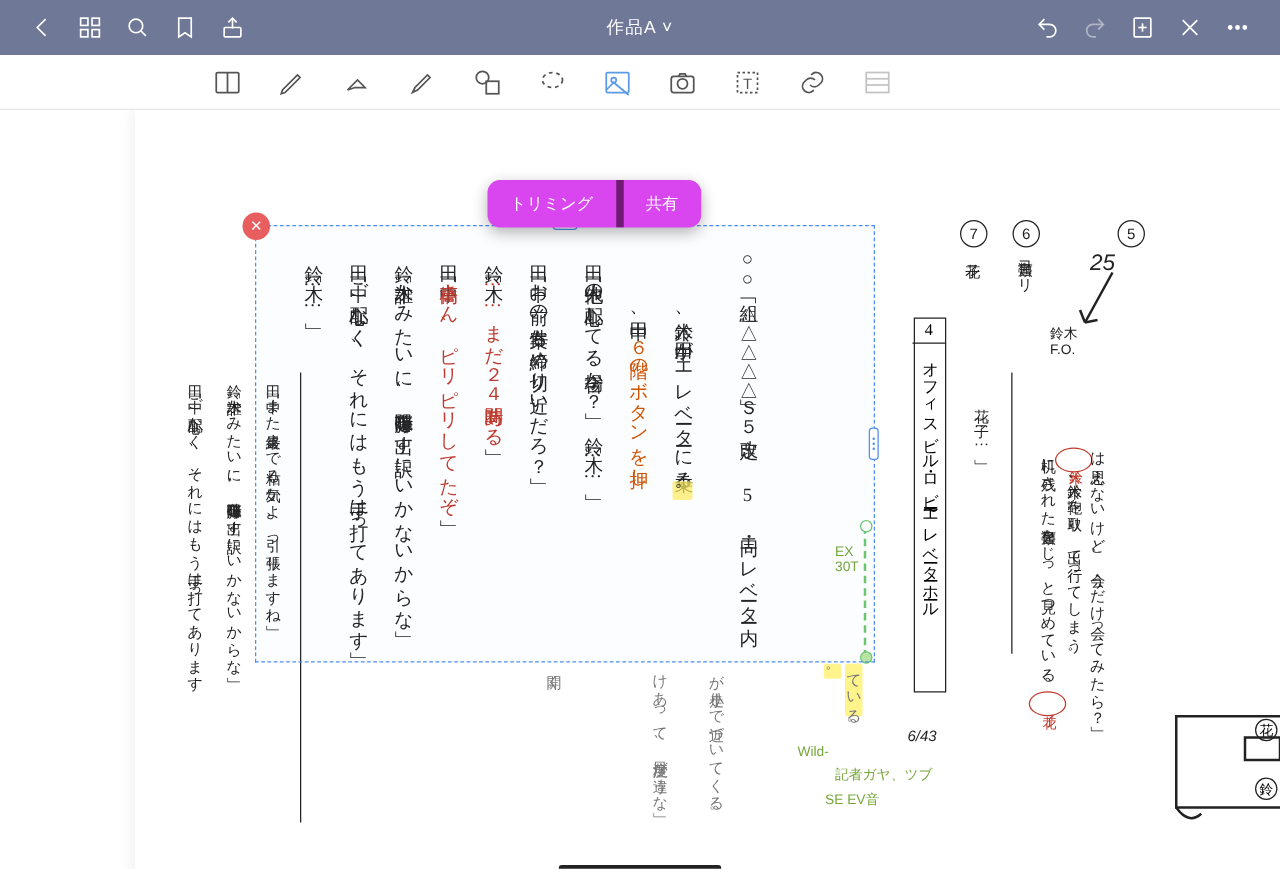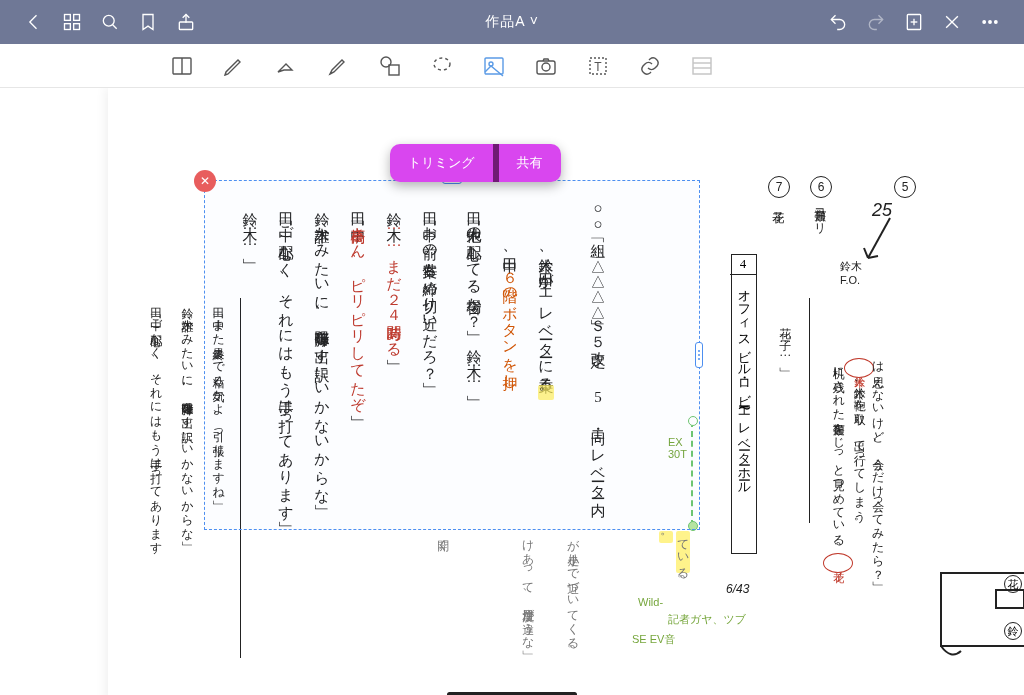--- a/index.html
+++ b/index.html
@@ -381,21 +381,21 @@
     <div class="hand small" style="left:618px; top:494px; font-style:italic;">6/43</div>
 
     <div class="green-dash" style="left:583px;">
       <span class="green-dot" style="left:-5px; top:-5px;"></span>
       <span class="green-dot" style="left:-5px; bottom:-5px; background:#b8e6a0"></span>
     </div>
     <div class="green-note" style="left:560px; top:348px; white-space:pre;">EX
 30T</div>
     <div class="green-note" style="left:530px; top:508px;">Wild-</div>
     <div class="green-note" style="left:530px; top:524px;margin-left:30px;">記者ガヤ、ツブ</div>
-    <div class="green-note" style="left:524px; top:544px;">SE EV音</div>
+    <div class="green-note" style="left:552px; top:544px;">SE EV音</div>
 
     <div class="vtext" style="left:118px; top:112px; height:330px;">
       <span class="line">○○組「△△△△△」Ｓ５改定</span>
       <span class="line" style="margin-left:28px;">　</span>
       <span class="line"><span>5</span>　<span>同・エレベーター内</span></span>
       <span class="line" style="margin-left:24px;">　</span>
       <span class="line">　　　<span>鈴木、田中がエレベーターに乗る</span><span class="hl">。</span></span>
       <span class="line">　　　<span>田中、</span><span class="orange">６階のボタンを押し、</span></span>
       <span class="line" style="margin-left:20px;">田　中「他人の心配してる場合か？」</span>
       <span class="line">鈴　木「……」</span>

